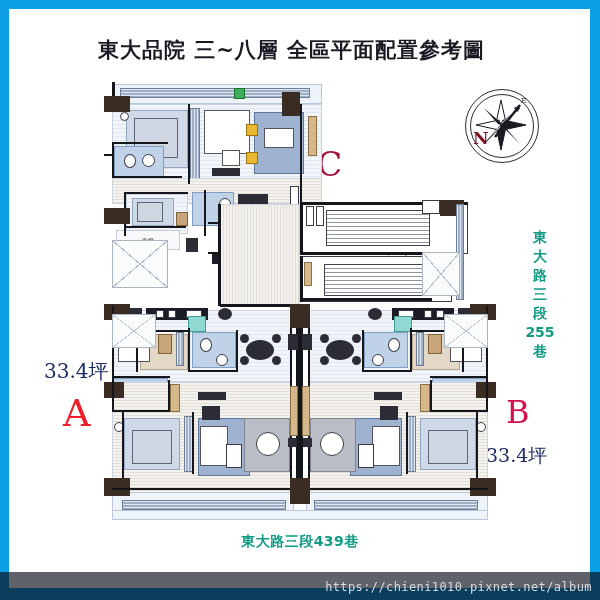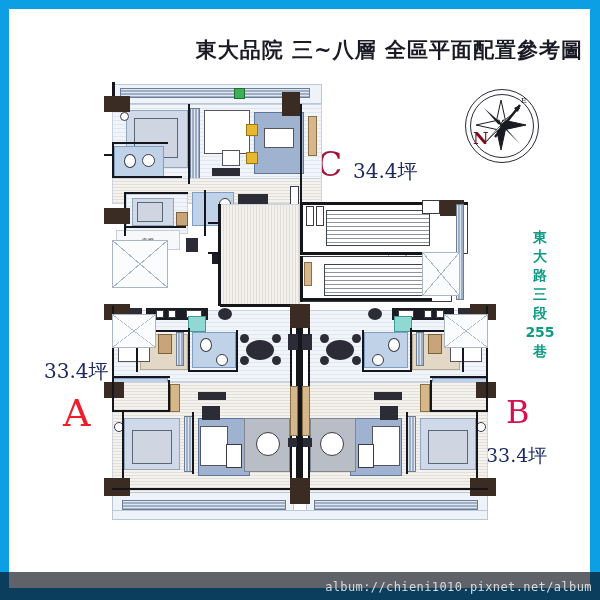--- a/index.html
+++ b/index.html
@@ -11,21 +11,21 @@
   .frame-left{position:absolute;left:0;top:0;width:9px;height:578px;background:#0c9fe3;}
   .frame-top{position:absolute;left:0;top:0;width:600px;height:9px;background:#0c9fe3;}
   .frame-right{position:absolute;right:0;top:0;width:10px;height:578px;background:#0c9fe3;}
   .frame-inner{position:absolute;left:9px;top:9px;right:10px;bottom:27px;background:#ffffff;}
   .wm-navy{position:absolute;left:0;top:572px;width:600px;height:28px;background:#0b3d5c;z-index:1;}
   .wm-gray2{position:absolute;left:9px;top:572px;width:581px;height:16px;background:#5f6268;z-index:2;}
   .wm-text{position:absolute;right:8px;top:580px;z-index:3;color:#d6dbe0;
       font-family:"DejaVu Sans Mono","Liberation Mono",monospace;font-size:12px;letter-spacing:.4px;white-space:nowrap;}
 
   
-  .title{position:absolute;left:0;top:36px;width:583px;text-align:right;
+  .title{position:absolute;left:0;top:36px;width:583px;text-align:center;
       font-family:"DejaVu Sans","Liberation Sans",sans-serif;font-size:21px;font-weight:700;color:#1a1a24;letter-spacing:1px;}
 
   
   #plan{position:absolute;left:104px;top:82px;width:392px;height:440px;}
 
   
   .blk{position:absolute;box-sizing:border-box;}
   .col{background:#3a2b23;}           
   .wall{background:#15151c;}          
   .room{background:#f7f8fa;border:1px solid #c3ccd8;}
@@ -106,35 +106,35 @@
       <polygon points="20,56 34,40 37,37 36,40" fill="#ffffff" stroke="#1a1a22" stroke-width=".7"></polygon>
       <polygon points="56,56 40,40 37,37 40,38" fill="#1a1a22"></polygon>
       <line x1="31" y1="49" x2="56" y2="17" stroke="#1a1a22" stroke-width="2.4"></line>
       <polygon points="56,17 50,20 54,24" fill="#1a1a22"></polygon>
     </svg>
     <div class="n-letter">N</div>
     <div class="e-letter">E</div>
   </div>
 
   <div class="lbl lbl-c-letter">C</div>
-  <div class="lbl lbl-c-area">34.4坪</div>
   <div class="lbl lbl-a-area">33.4坪</div>
   <div class="lbl lbl-a-letter">A</div>
   <div class="lbl lbl-b-letter">B</div>
   <div class="lbl lbl-b-area">33.4坪</div>
 
   <div class="street-v">
     <span>東</span>
     <span>大</span>
     <span>路</span>
     <span>三</span>
     <span>段</span>
     <span>255</span>
     <span>巷</span>
   </div>
+  <div class="street-b">東大路三段439巷</div>
 
   <div id="plan">
 
     <div class="blk balc" style="left:8px;top:2px;width:210px;height:20px;"></div>
     <div class="blk louverh" style="left:16px;top:6px;width:190px;height:10px;"></div>
 
     <div class="blk tilelt" style="left:8px;top:22px;width:210px;height:92px;"></div>
     <div class="blk bedfl" style="left:22px;top:28px;width:62px;height:58px;"></div>
     <div class="blk furnd" style="left:30px;top:36px;width:44px;height:40px;"></div>
     <div class="blk wht circ" style="left:16px;top:30px;width:9px;height:9px;"></div>
@@ -362,15 +362,15 @@
     <div class="blk drk" style="left:184px;top:252px;width:10px;height:16px;"></div>
     <div class="blk drk" style="left:198px;top:252px;width:10px;height:16px;"></div>
     <div class="blk drk" style="left:184px;top:356px;width:9px;height:9px;"></div>
     <div class="blk drk" style="left:199px;top:356px;width:9px;height:9px;"></div>
 
     <div class="blk balc" style="left:8px;top:428px;width:376px;height:10px;"></div>
   </div>
 
   <div class="wm-navy"></div>
   <div class="wm-gray2"></div>
-  <div class="wm-text">album://chieni1010.pixnet.net/album</div>
+  <div class="wm-text">https://chieni1010.pixnet.net/album</div>
 
 </div>
 
 </body></html>

